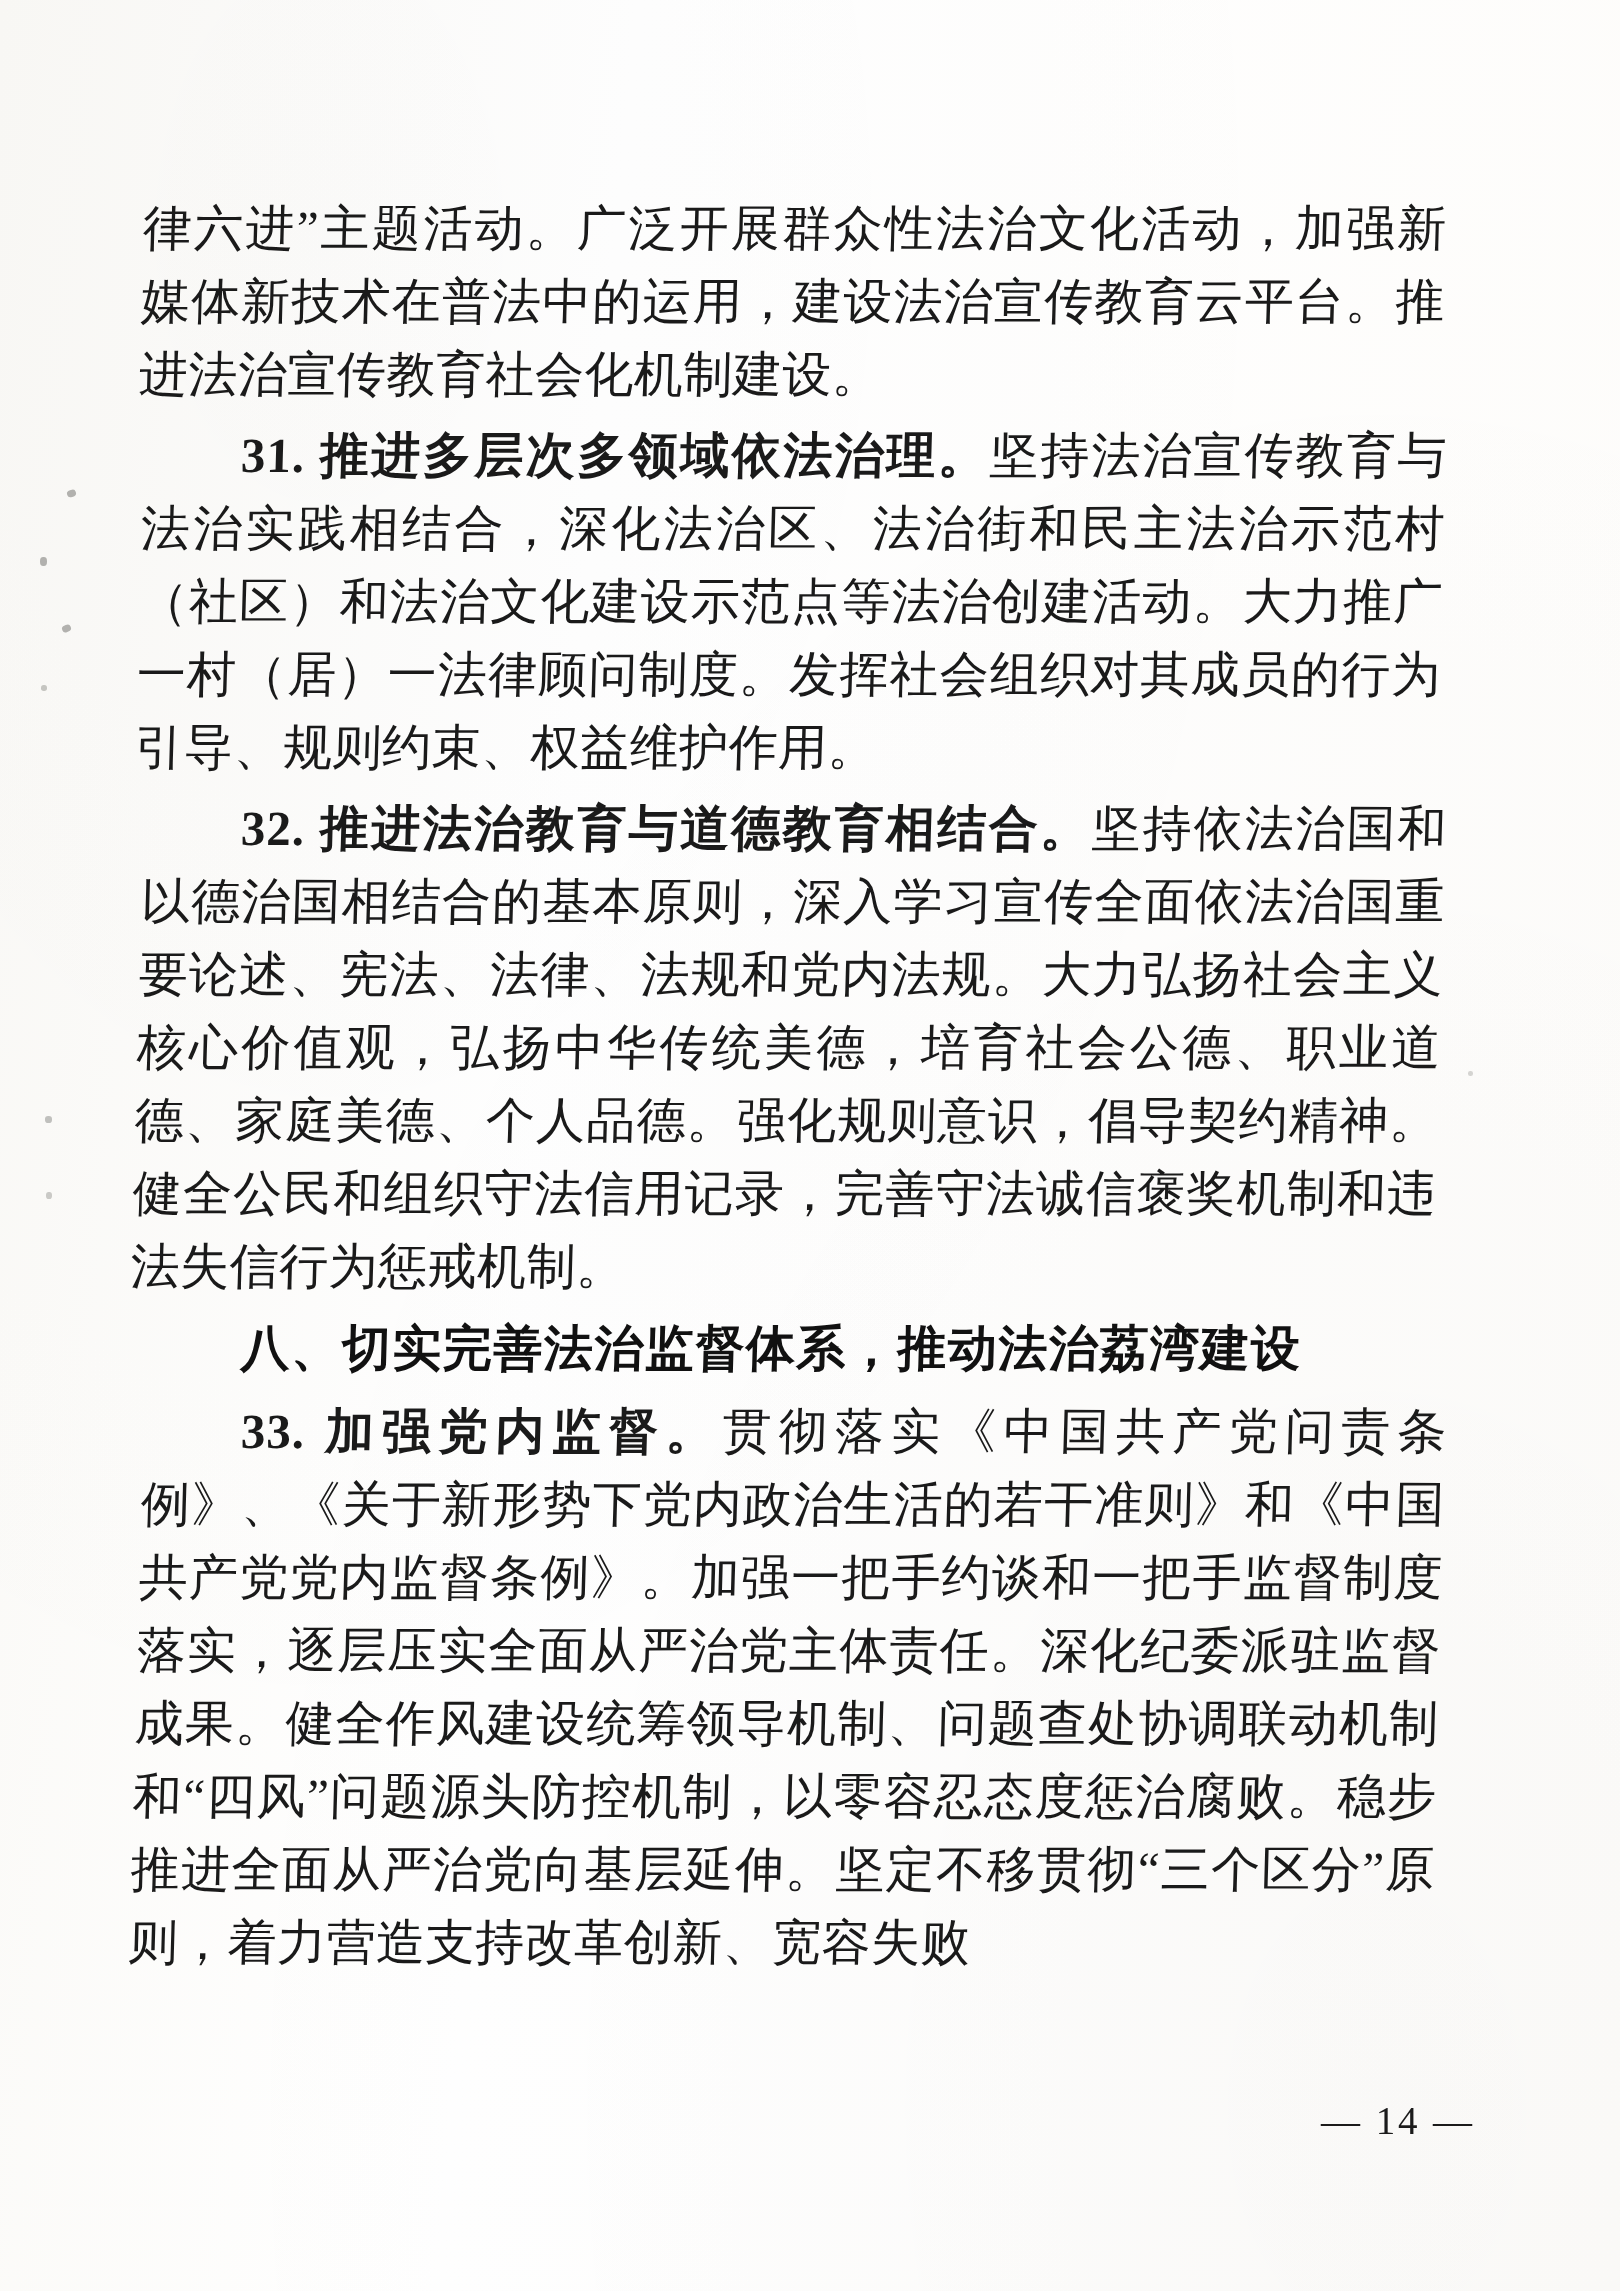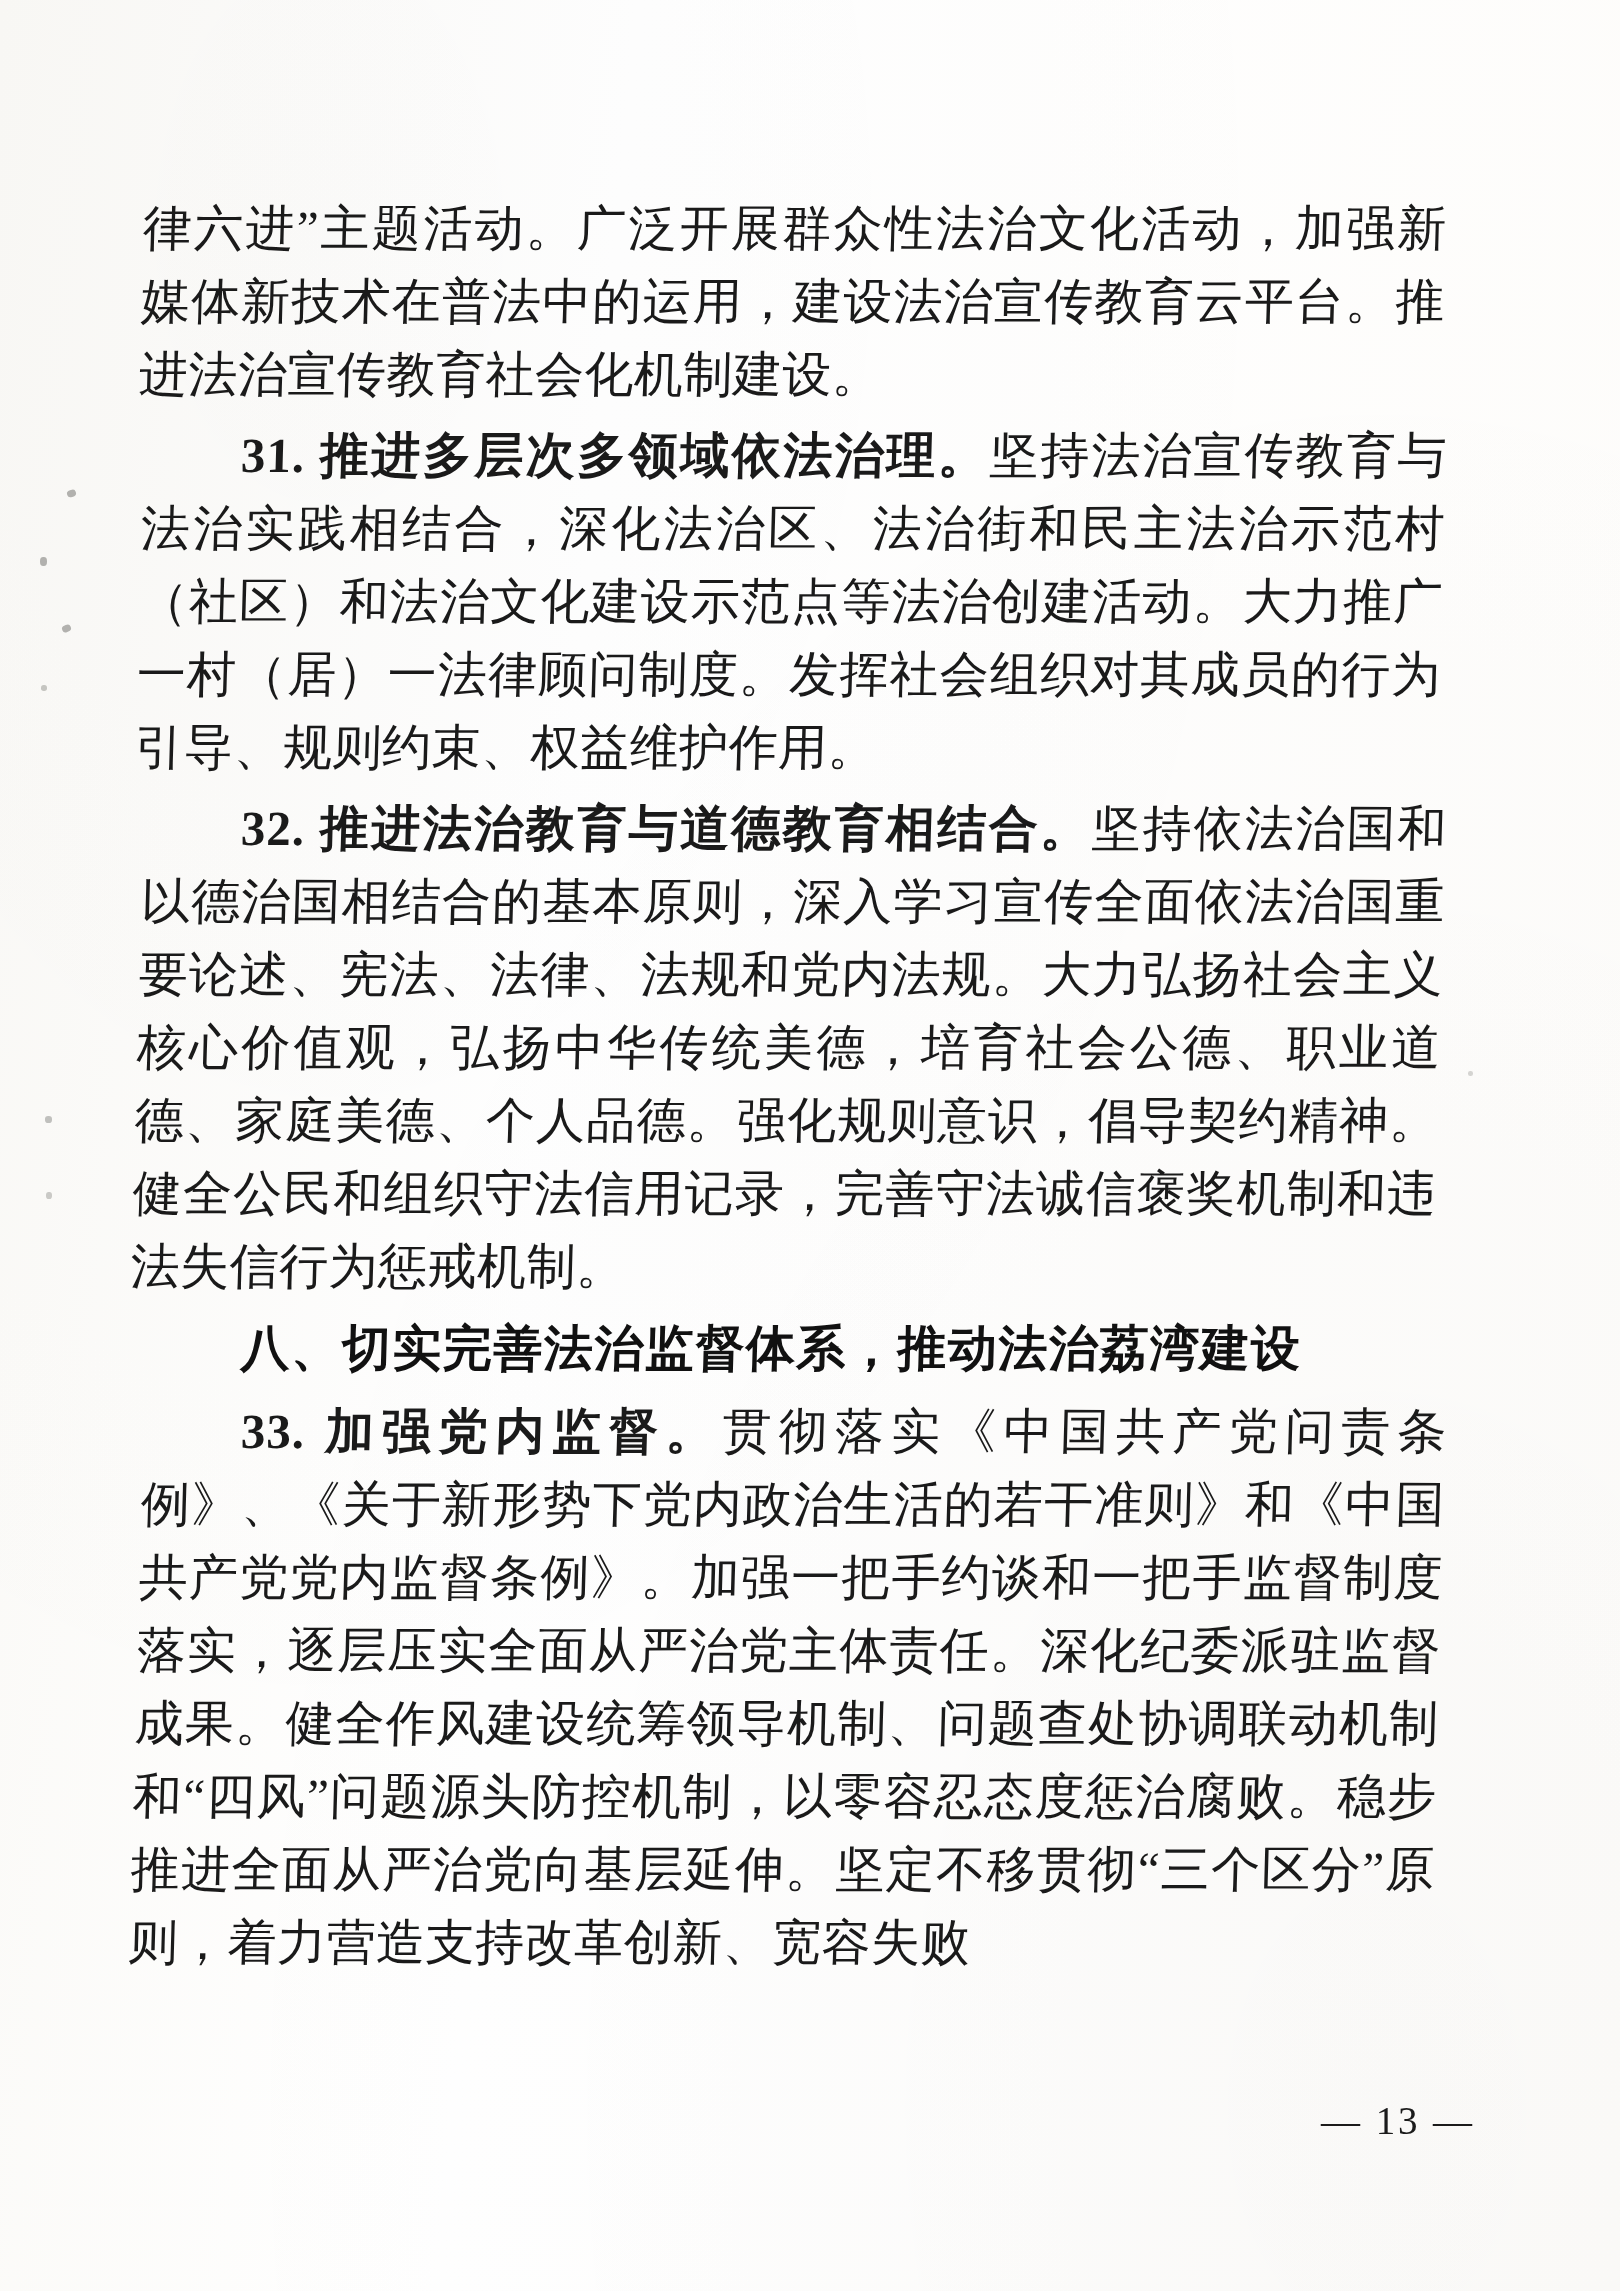--- a/index.html
+++ b/index.html
@@ -138,16 +138,16 @@
 
     <div class="gap-med"></div>
 
     <p class="para indent">
       <span class="run-bold">33. 加强党内监督。</span><span>贯彻落实《中国共产党问责条例》、《关于新形势下党内政治生活的若干准则》和《中国共产党党内监督条例》。加强一把手约谈和一把手监督制度落实，逐层压实全面从严治党主体责任。深化纪委派驻监督成果。健全作风建设统筹领导机制、问题查处协调联动机制和“四风”问题源头防控机制，以零容忍态度惩治腐败。稳步推进全面从严治党向基层延伸。坚定不移贯彻“三个区分”原则，着力营造支持改革创新、宽容失败</span>
     </p>
 
   </div>
 
   <div class="page-number">
-    <span>— 13 —</span>
+    <span>— 14 —</span>
   </div>
 </div>
 
 
 </body></html>

